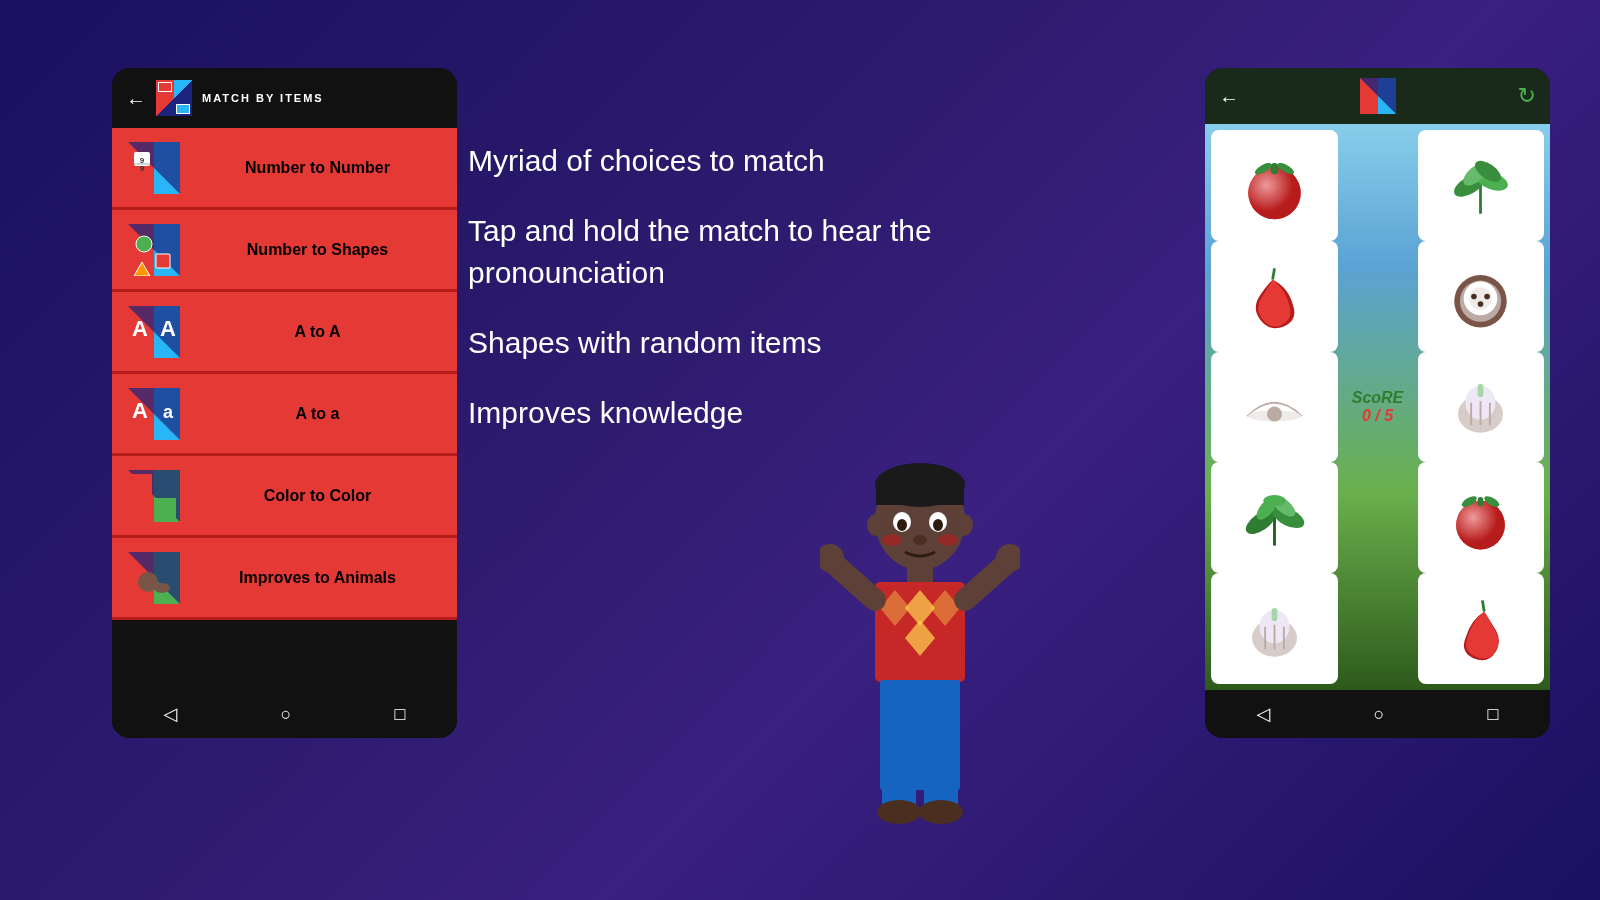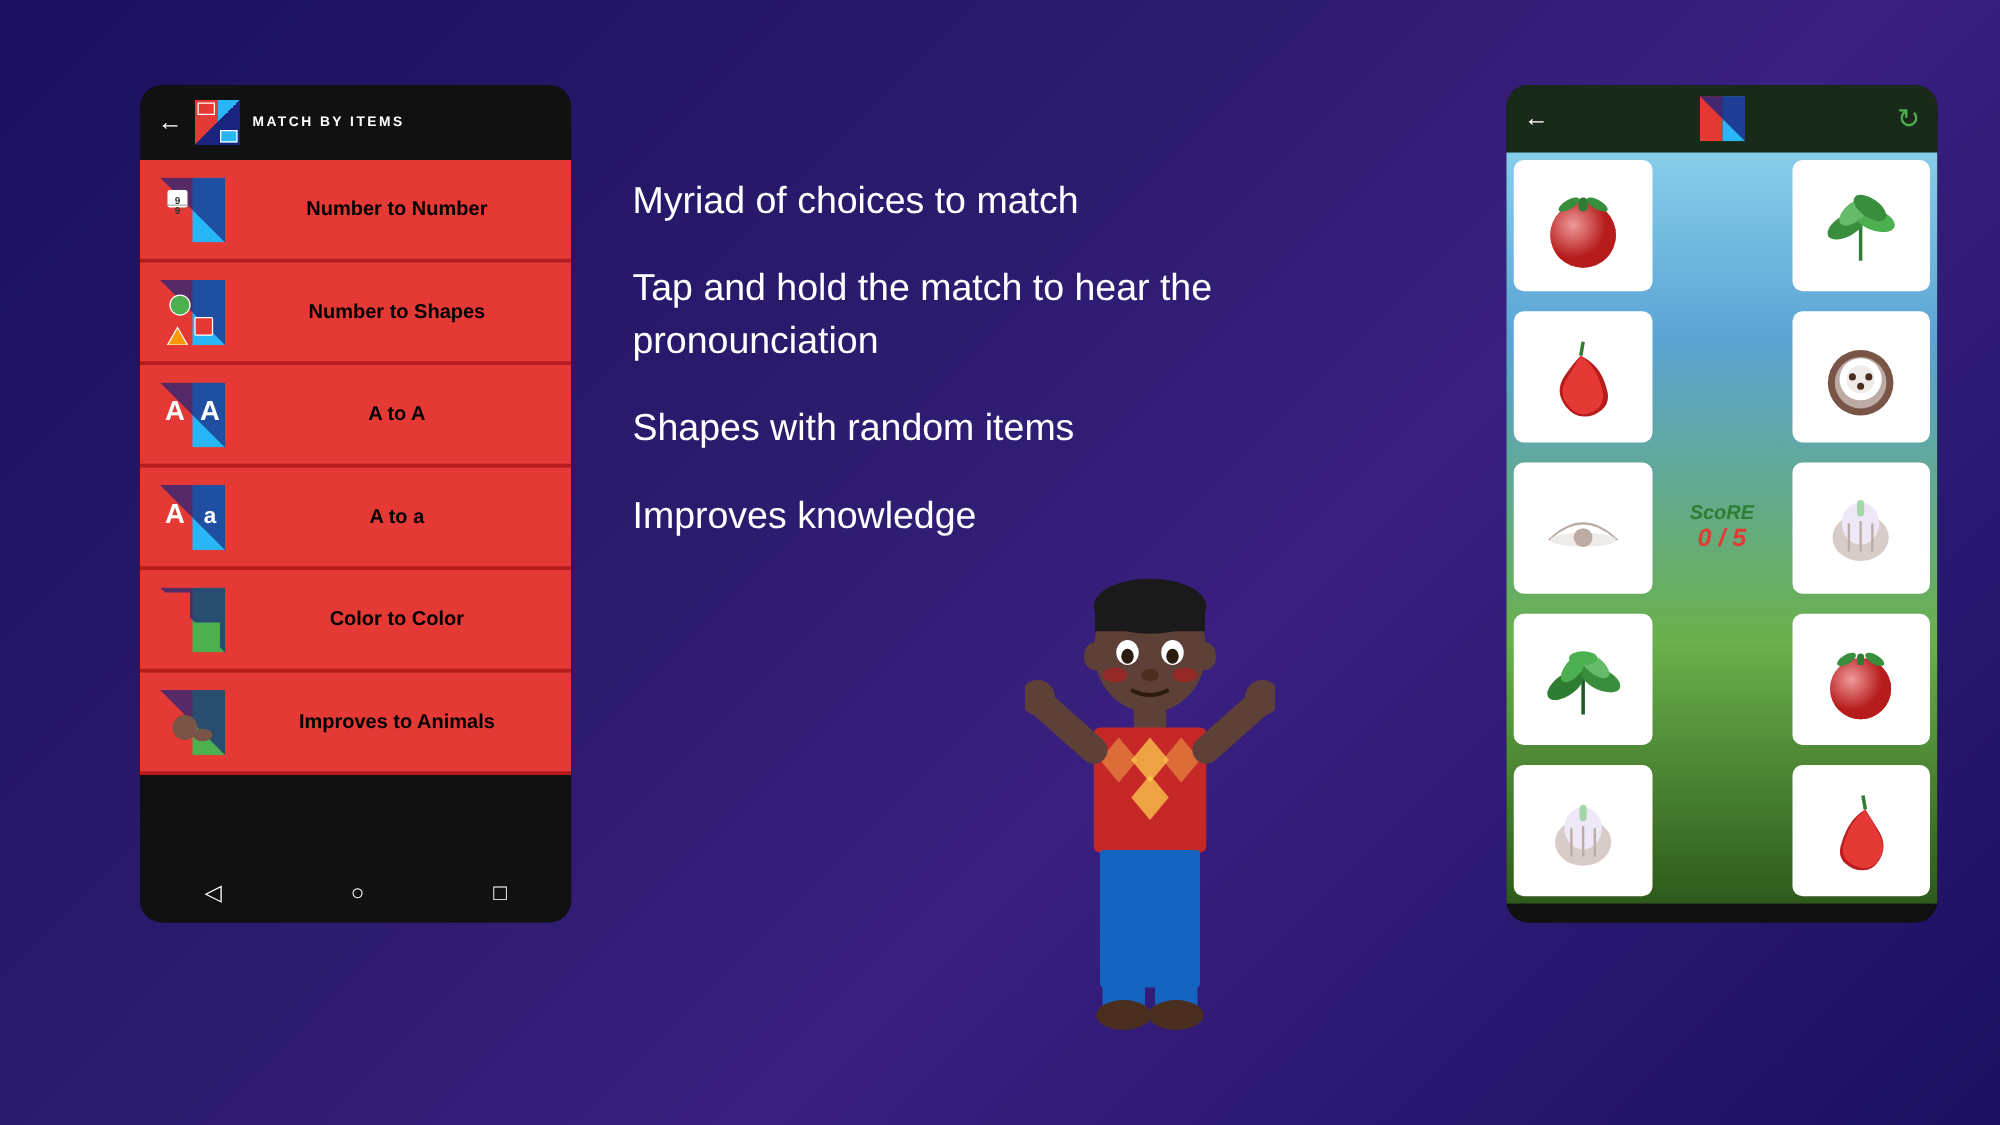--- a/index.html
+++ b/index.html
@@ -92,21 +92,21 @@
       min-height: 48px;
     }
     .nav-btn {
       color: white;
       font-size: 18px;
     }
 
     
     .middle-content {
       position: absolute;
-      left: 506px;
+      left: 468px;
       top: 140px;
       width: 540px;
     }
     .feature-text {
       color: white;
       font-size: 30px;
       font-weight: 500;
       line-height: 1.4;
       margin-bottom: 28px;
     }
@@ -322,21 +322,21 @@
     <div class="right-header-icon">
       <svg viewBox="0 0 36 36" width="36" height="36">
         <rect width="18" height="36" fill="#e53935"></rect>
         <rect x="18" width="18" height="36" fill="#29b6f6"></rect>
         <polygon points="0,0 36,0 36,36" fill="#1a237e" opacity="0.8"></polygon>
       </svg>
     </div>
     <span class="refresh-btn">↻</span>
   </div>
 
-  <div style="flex:1;background:linear-gradient(180deg,#87ceeb 0%,#5ba3d4 25%,#6ab04c 65%,#2d5a1b 100%);display:grid;grid-template-columns:1fr 80px 1fr;grid-template-rows:repeat(5,1fr);gap:16px;padding:6px;">
+  <div style="flex:1;background:linear-gradient(180deg,#87ceeb 0%,#5ba3d4 25%,#6ab04c 65%,#2d5a1b 100%);display:grid;grid-template-columns:1fr 80px 1fr;grid-template-rows:repeat(5,1fr);gap:0;padding:6px;">
 
     <div class="veg-card">
       <svg viewBox="0 0 80 80" width="75" height="75">
         <circle cx="40" cy="48" r="28" fill="#e53935"></circle>
         <circle cx="40" cy="48" r="28" fill="url(#tgrad)"></circle>
         <defs>
             <radialGradient id="tgrad" cx="35%" cy="35%">
               <stop offset="0%" stop-color="#ef9a9a"></stop>
               <stop offset="100%" stop-color="#b71c1c"></stop>
             </radialGradient>
@@ -386,21 +386,21 @@
       <svg viewBox="0 0 80 80" width="75" height="75">
         <path d="M10 50 Q40 20 70 50 Q40 60 10 50Z" fill="#bcaaa4"></path>
         <path d="M12 50 Q40 24 68 50 Q40 56 12 50Z" fill="white"></path>
         <ellipse cx="40" cy="50" rx="28" ry="6" fill="#efebe9"></ellipse>
         <circle cx="40" cy="48" r="8" fill="#bcaaa4"></circle>
       </svg>
     </div>
 
     <div style="grid-row:3;grid-column:2;display:flex;flex-direction:column;align-items:center;justify-content:center;">
       <span style="color:#2e7d32;font-size:16px;font-weight:bold;font-style:italic;text-align:center;line-height:1.1;">ScoRE</span>
-      <span style="color:#e53935;font-size:20px;font-weight:bold;font-style:italic;text-align:center;">0 / 5</span>
+      <span style="color:#e53935;font-size:16px;font-weight:bold;font-style:italic;text-align:center;">0 / 5</span>
     </div>
 
     <div class="veg-card">
       <svg viewBox="0 0 80 80" width="75" height="75">
         <ellipse cx="40" cy="48" rx="24" ry="20" fill="#d7ccc8"></ellipse>
         <ellipse cx="40" cy="36" rx="16" ry="18" fill="#ede7f6"></ellipse>
         <line x1="30" y1="36" x2="30" y2="60" stroke="#bcaaa4" stroke-width="2"></line>
         <line x1="40" y1="34" x2="40" y2="60" stroke="#bcaaa4" stroke-width="2"></line>
         <line x1="50" y1="36" x2="50" y2="60" stroke="#bcaaa4" stroke-width="2"></line>
         <rect x="37" y="16" width="6" height="14" fill="#a5d6a7" rx="3"></rect>

